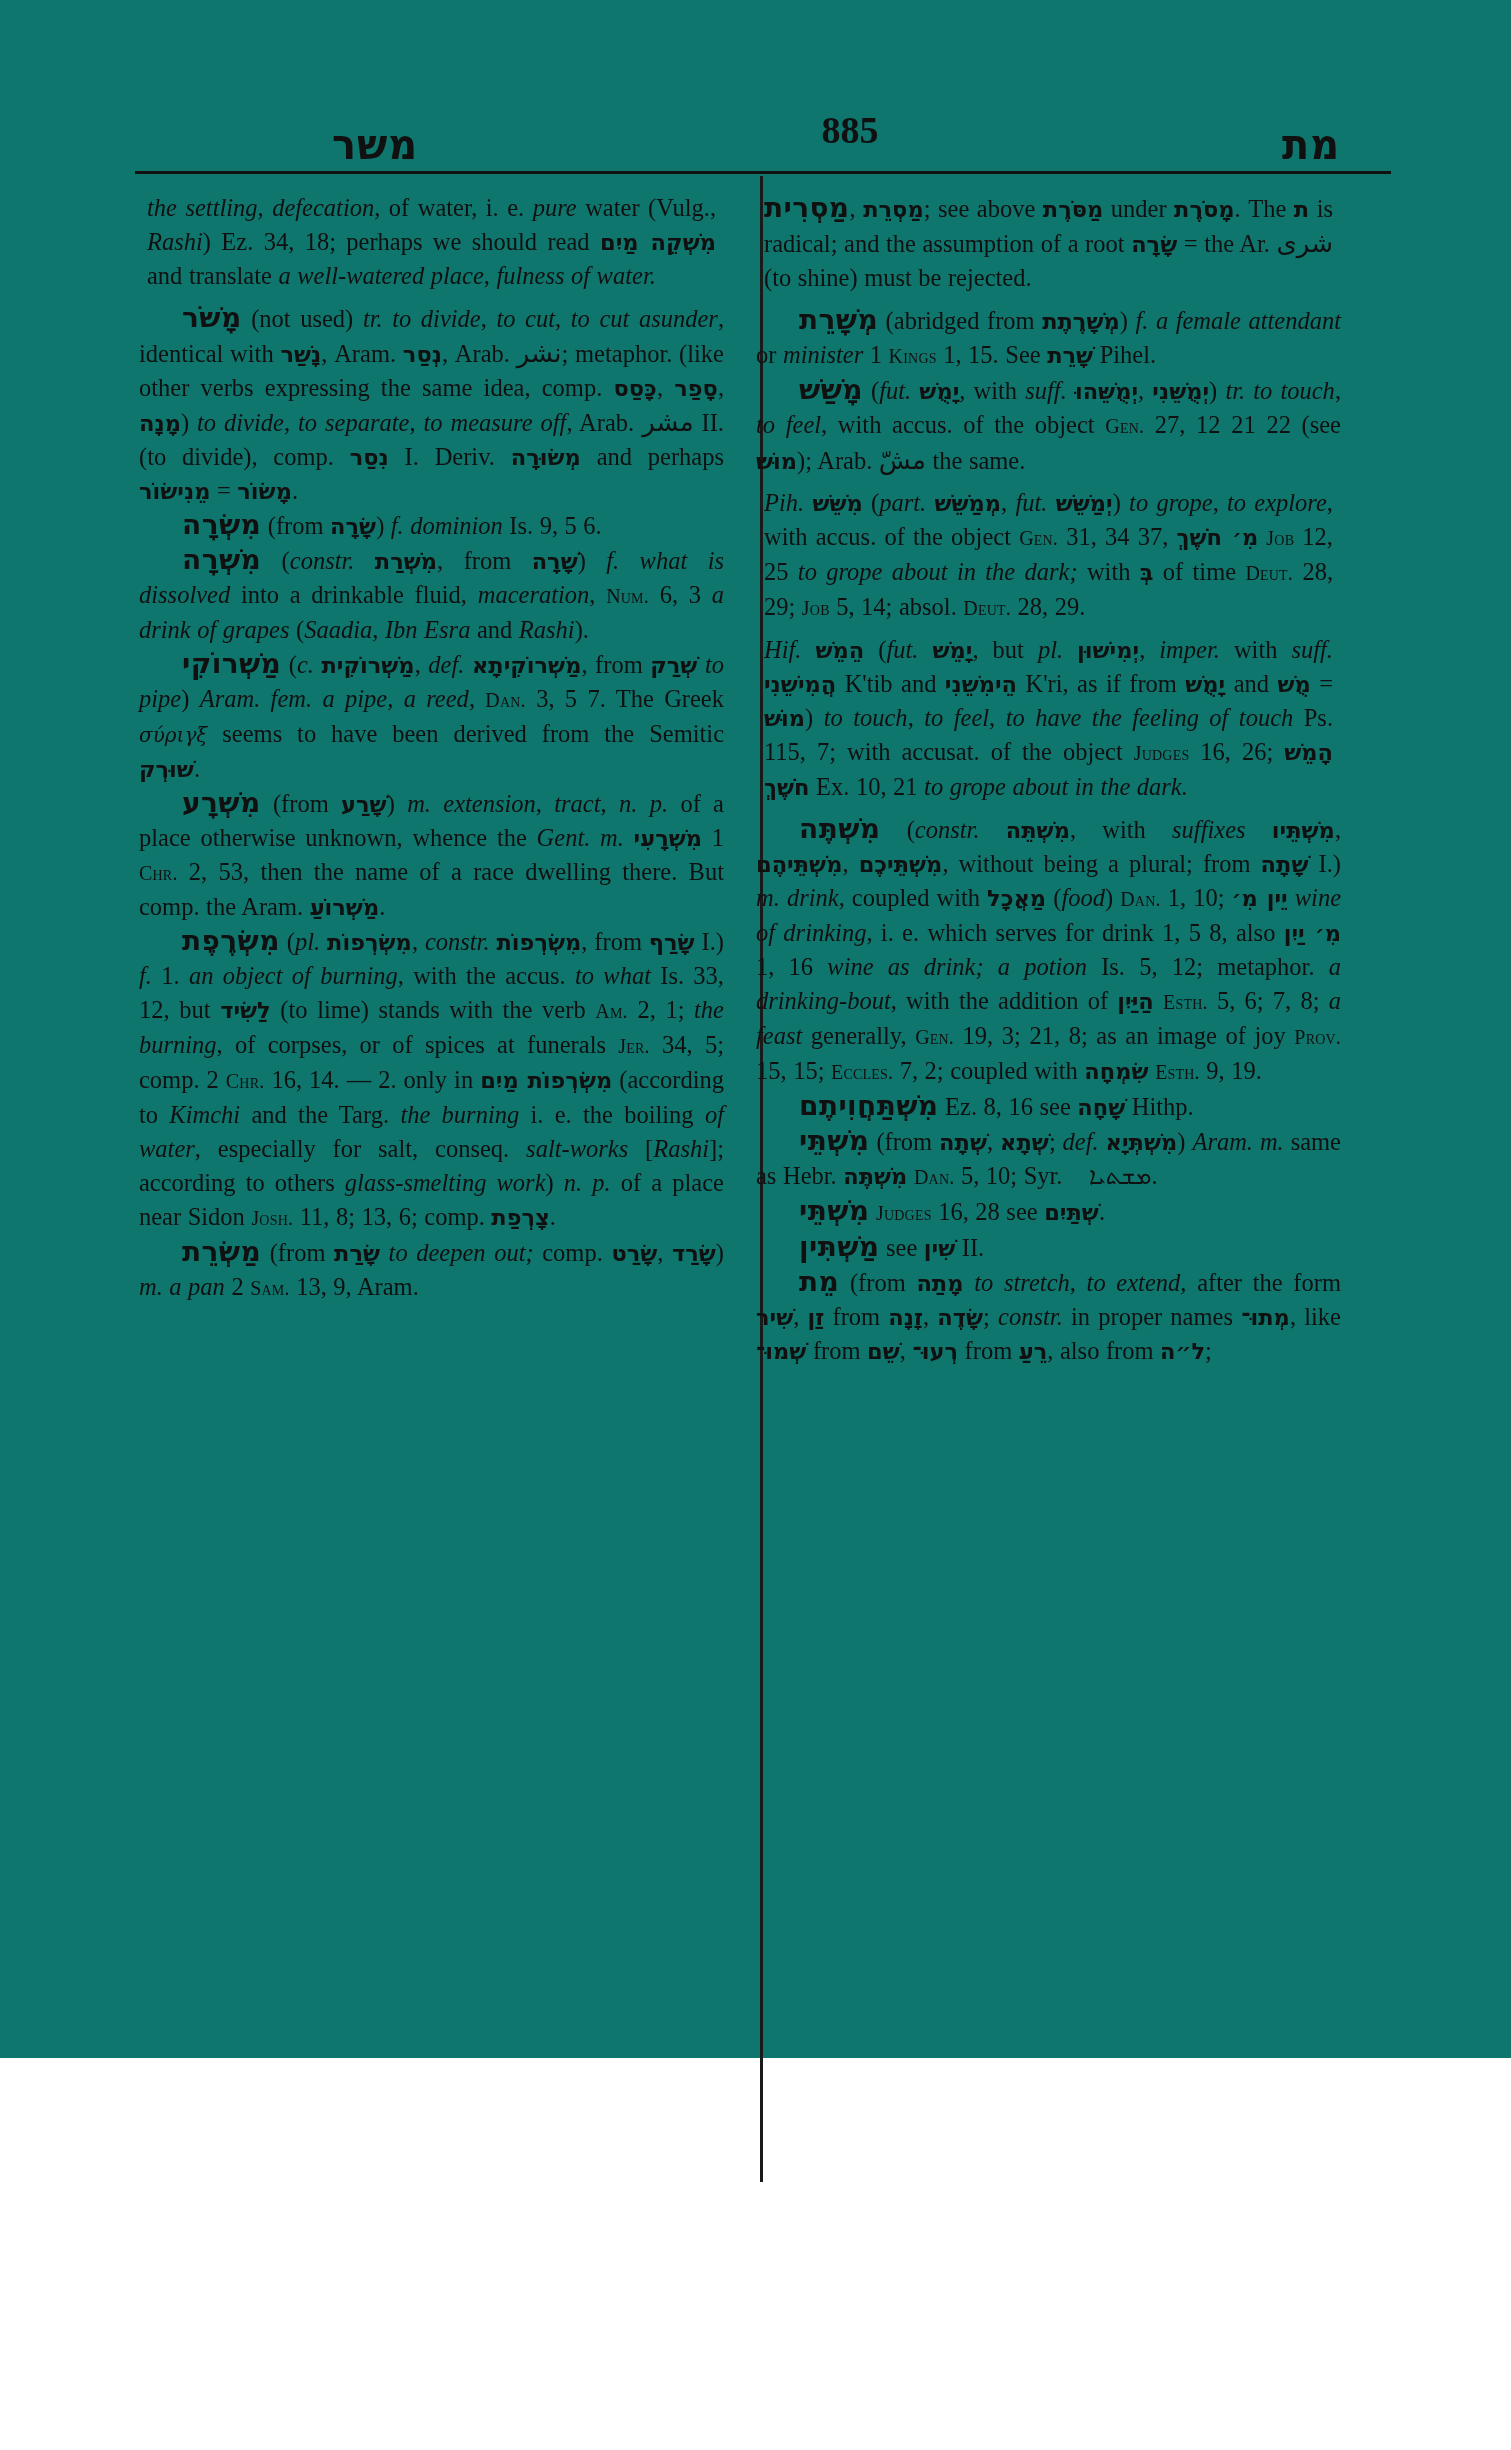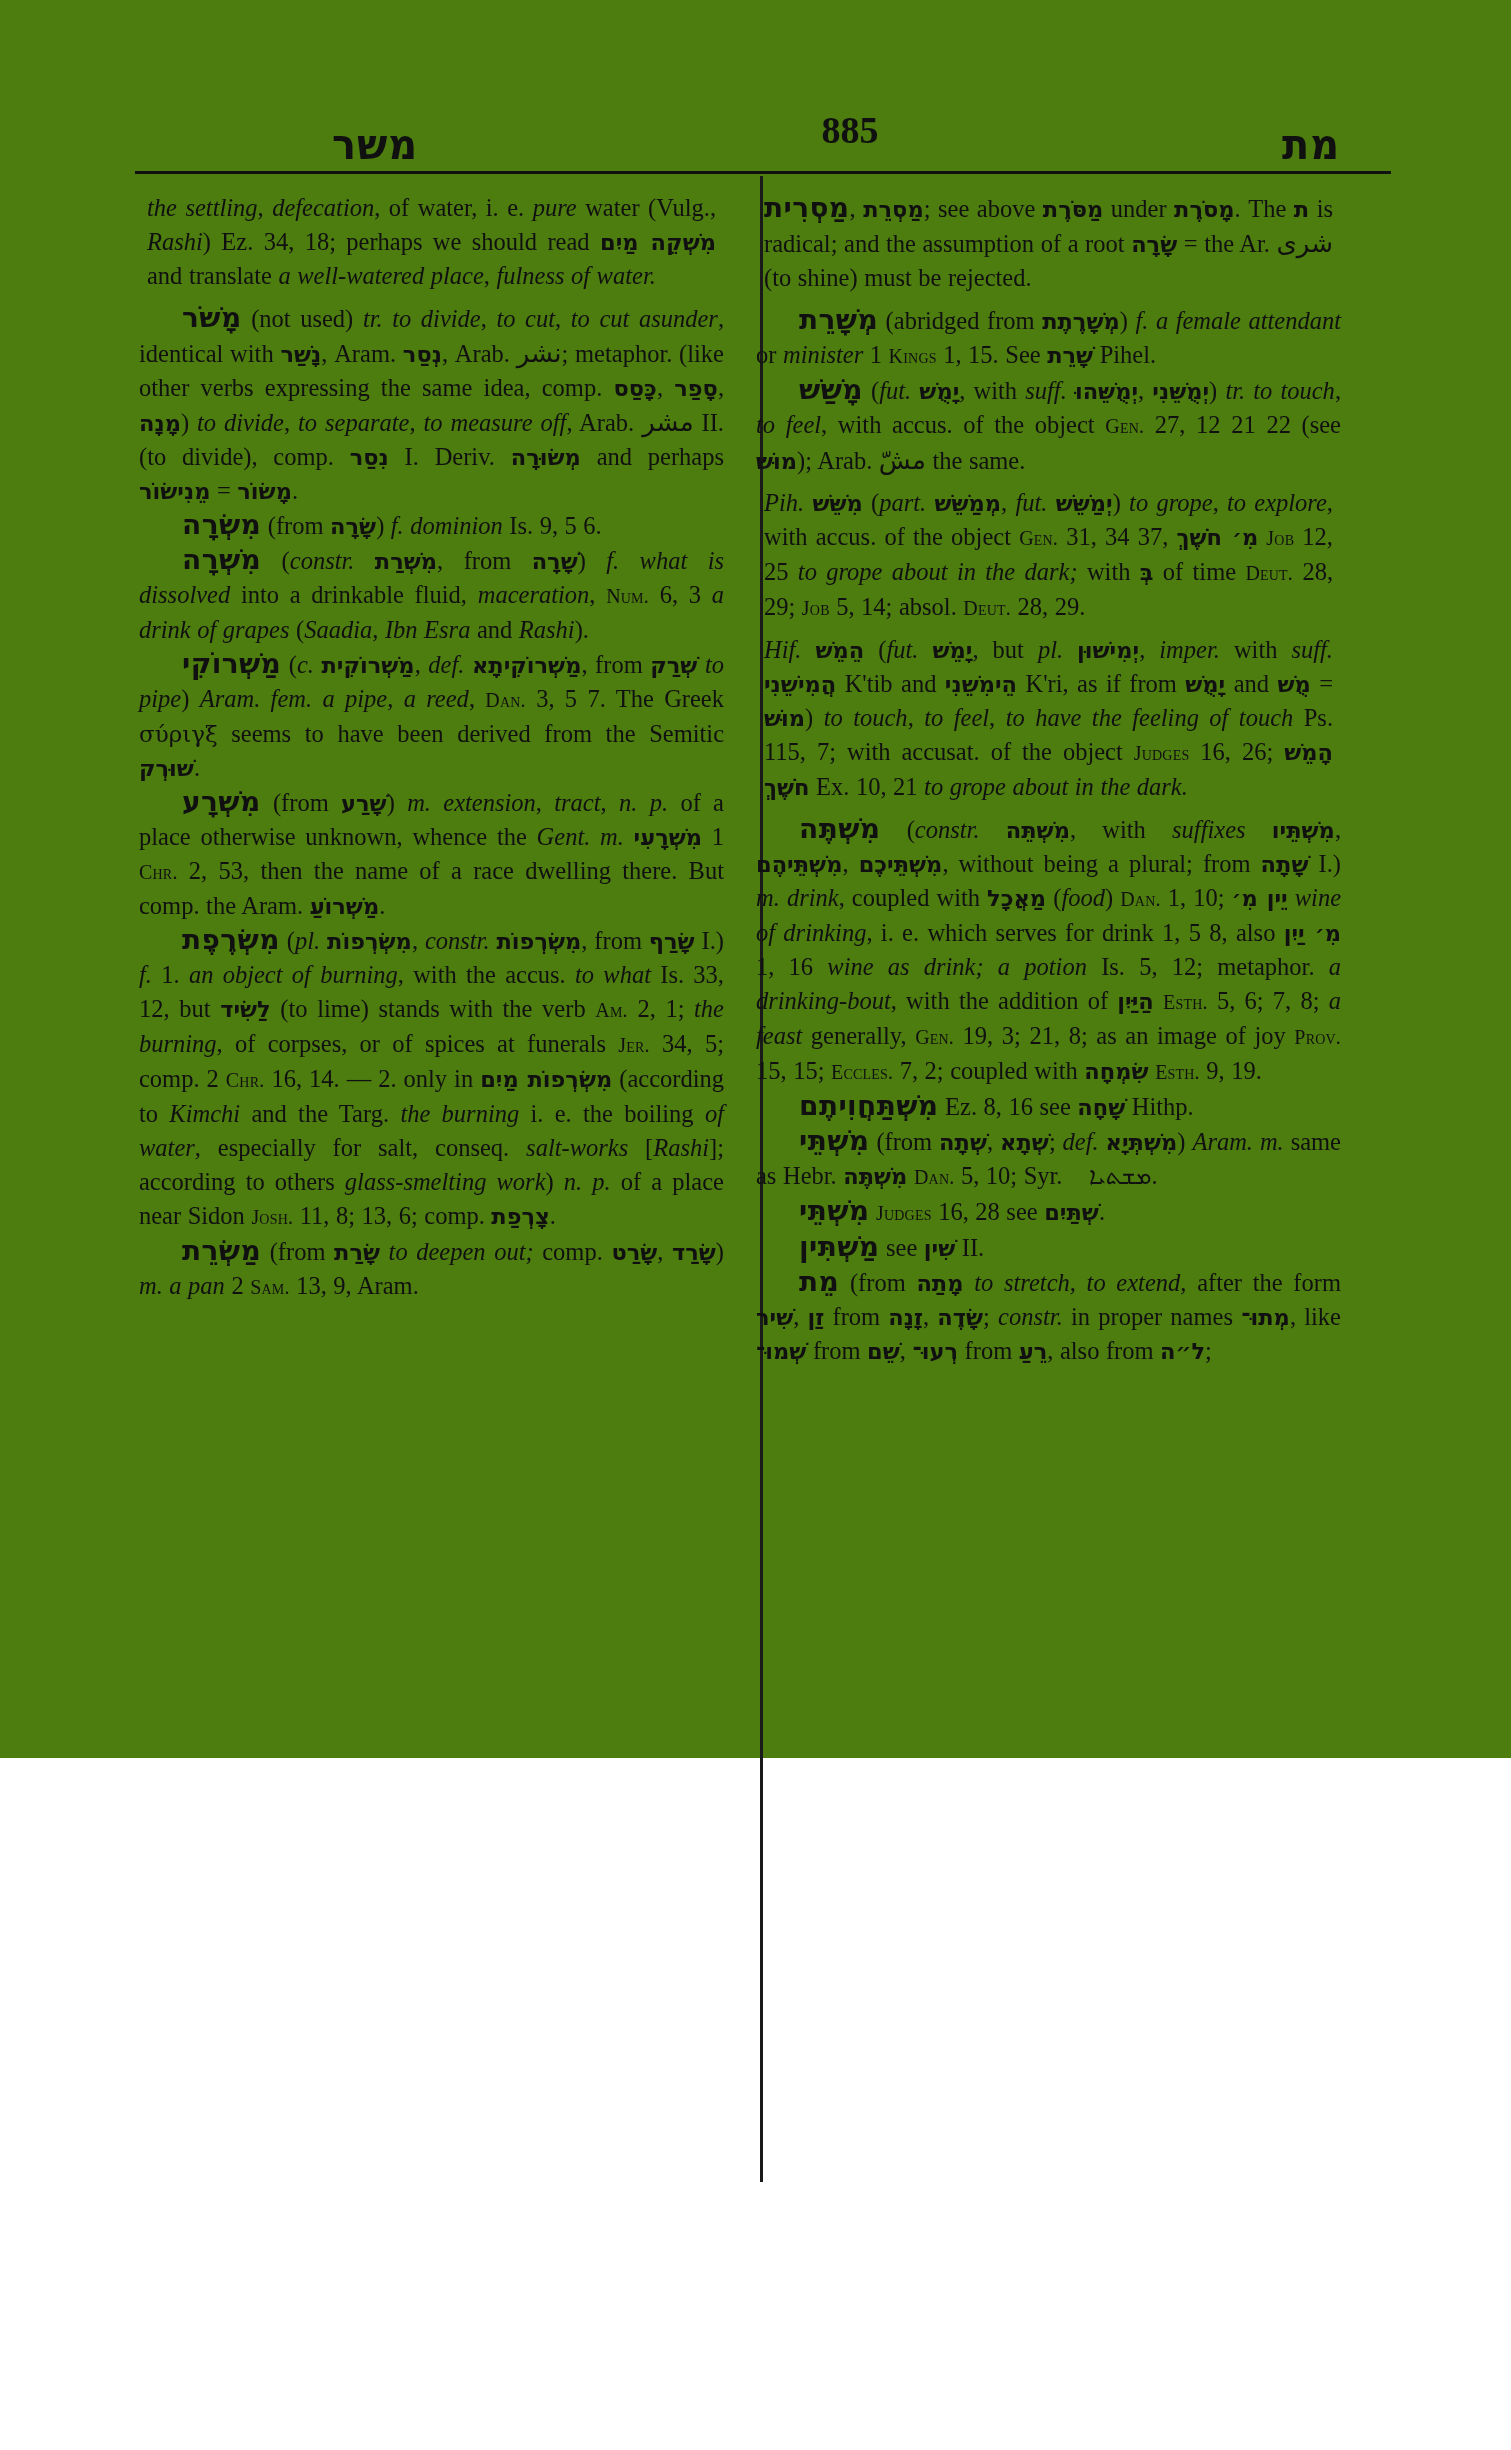--- a/index.html
+++ b/index.html
@@ -14,22 +14,22 @@
     font-family: "Liberation Serif", "DejaVu Serif", serif;
     color: #101010;
     overflow: hidden;
   }
 
   
   .page {
     position: absolute;
     left: 0; top: 0;
     width: 1512px;
-    height: 1758px;
-    background: #4d7c0f;
+    height: 2058px;
+    background: #0f766e;
   }
 
   
   .runhead {
     position: absolute;
     left: 139px;
     top: 97px;
     width: 1250px;
     height: 67px;
     display: flex;
@@ -125,21 +125,22 @@
   .syr {
     font-family: "DejaVu Sans", sans-serif;
     direction: rtl;
     unicode-bidi: isolate;
     font-size: 24px;
     font-weight: 500;
     margin-left: 20px;
   }
   .gk {
     font-family: "DejaVu Serif", serif;
-    font-size: 23px;
+    font-style: italic;
+    font-size: 20px;
   }
   .it { font-style: italic; }
   .sc {
     font-variant: small-caps;
     font-size: 20px;
     letter-spacing: 0.2px;
   }
 </style>
 </head>
 <body>

